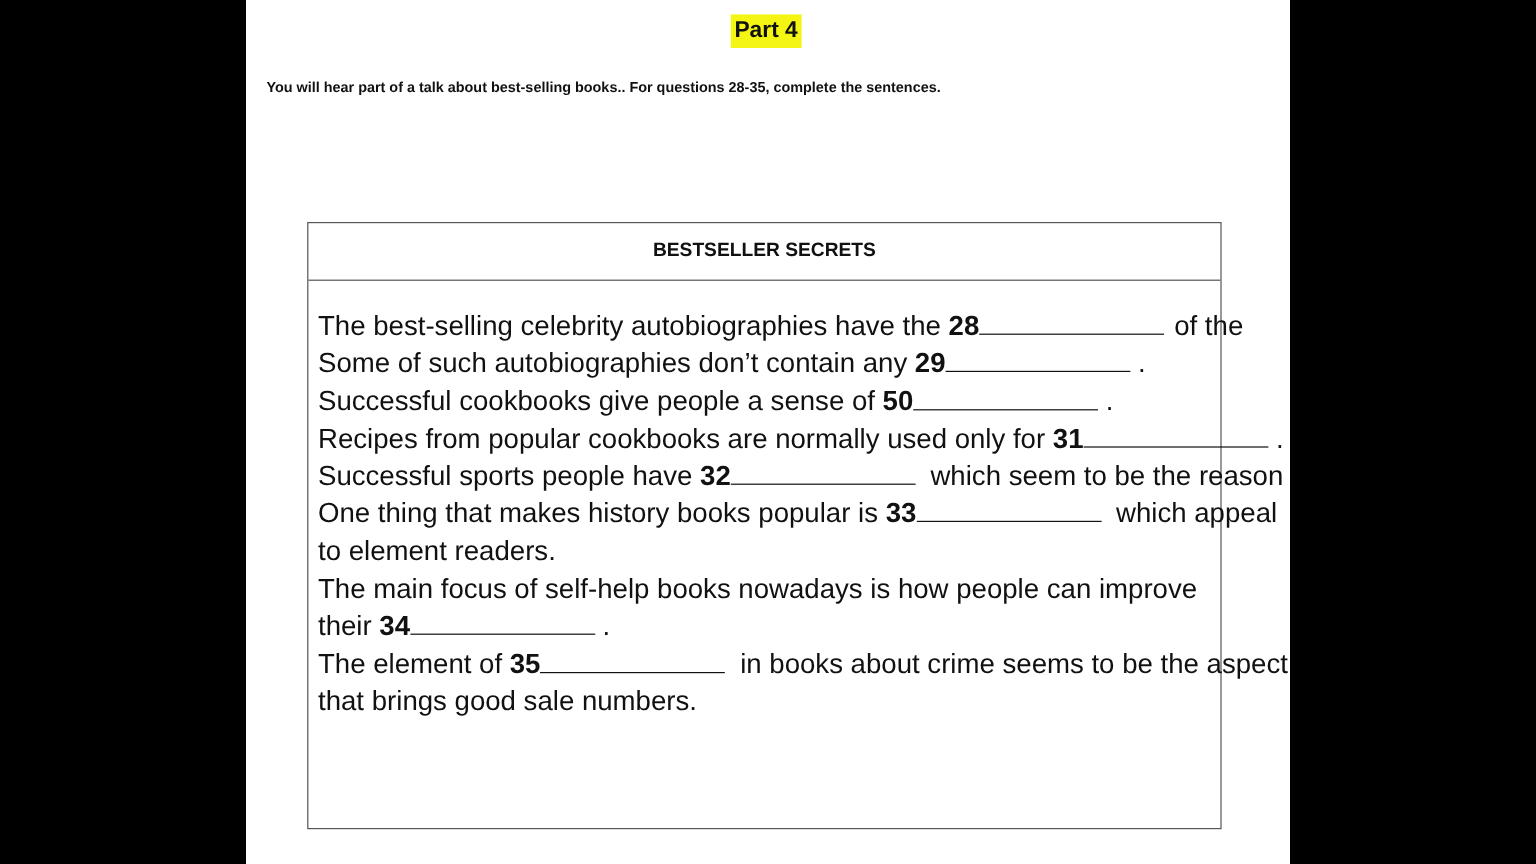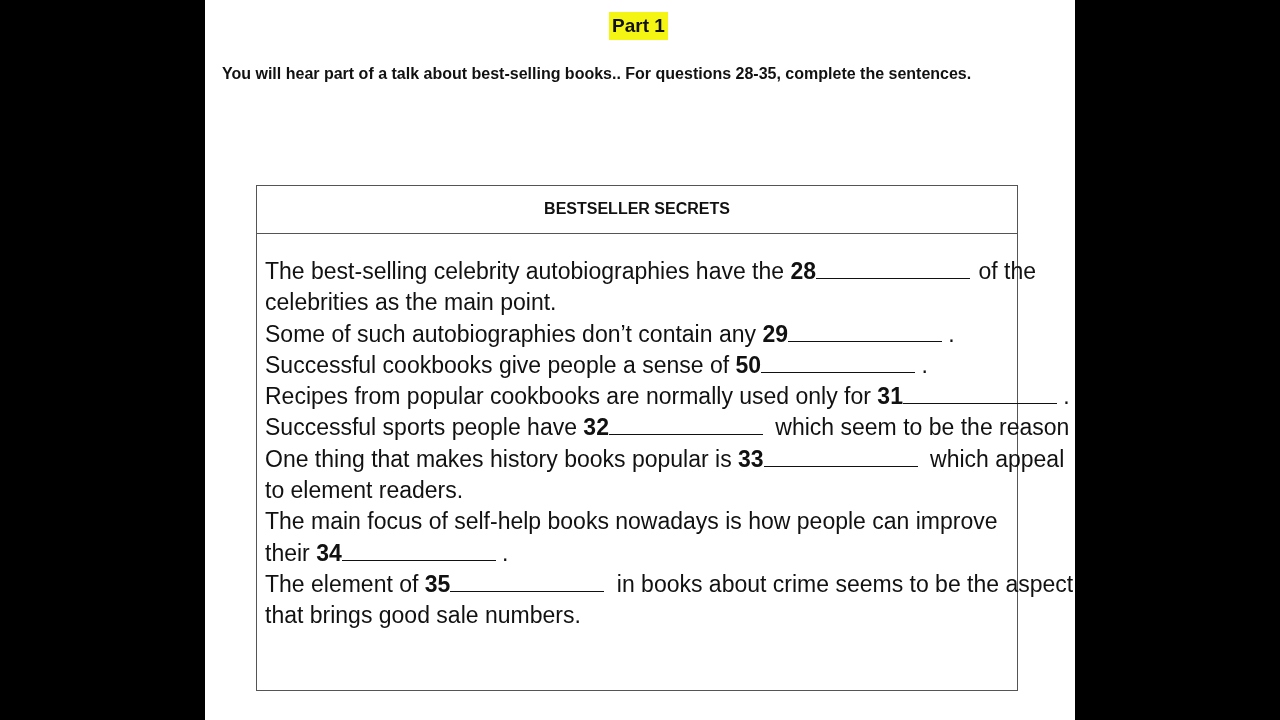--- a/index.html
+++ b/index.html
@@ -9,21 +9,21 @@
     }
     .page {
       position: absolute; left: 205px; top: 0; width: 870px; height: 720px; background: #fff;
     }
     .part-title {
       position: absolute; top: 12px; left: 404px;
       background: #f5f514; font-weight: bold; font-size: 19px; padding: 2px 3px; line-height: 24px;
     }
     .instructions {
       position: absolute; top: 58px; left: 17px; width: 830px;
-      font-weight: bold; font-size: 16px; line-height: 31px;
+      font-weight: bold; font-size: 12px; line-height: 31px;
     }
     .box {
       position: absolute; left: 51px; top: 185px; width: 762px; height: 506px;
       border: 1.5px solid #555; box-sizing: border-box;
     }
     .box-header {
       height: 47px; border-bottom: 1.5px solid #555; text-align: center;
       font-weight: bold; font-size: 16px; line-height: 46px;
     }
     .box-body {
@@ -32,31 +32,30 @@
     .line { white-space: nowrap; }
     .num { font-weight: bold; }
     .blank {
       display: inline-block; border-bottom: 1.5px solid #111; height: 16px; vertical-align: baseline;
     }
   </style>
 </head>
 <body>
 
 <div class="page">
-  <div class="part-title">Part 1</div>
+  <div class="part-title">Part 4</div>
   <div class="instructions">You will hear part of a talk about best-selling books.. For questions 28-35, complete the sentences.</div>
 
   <div class="box">
     <div class="box-header">BESTSELLER SECRETS</div>
     <div class="box-body">
 
       <div class="line">
         <span>The best-selling celebrity autobiographies have the </span><span class="num">28</span><span class="blank" style="width:154px"></span><span style="padding-left:2px"> of the</span>
       </div>
-      <div class="line">celebrities as the main point.</div>
 
       <div class="line">
         <span>Some of such autobiographies don’t contain any </span><span class="num">29</span><span class="blank" style="width:154px"></span><span> .</span>
       </div>
 
       <div class="line">
         <span>Successful cookbooks give people a sense of </span><span class="num">50</span><span class="blank" style="width:154px"></span><span> .</span>
       </div>
 
       <div class="line">

